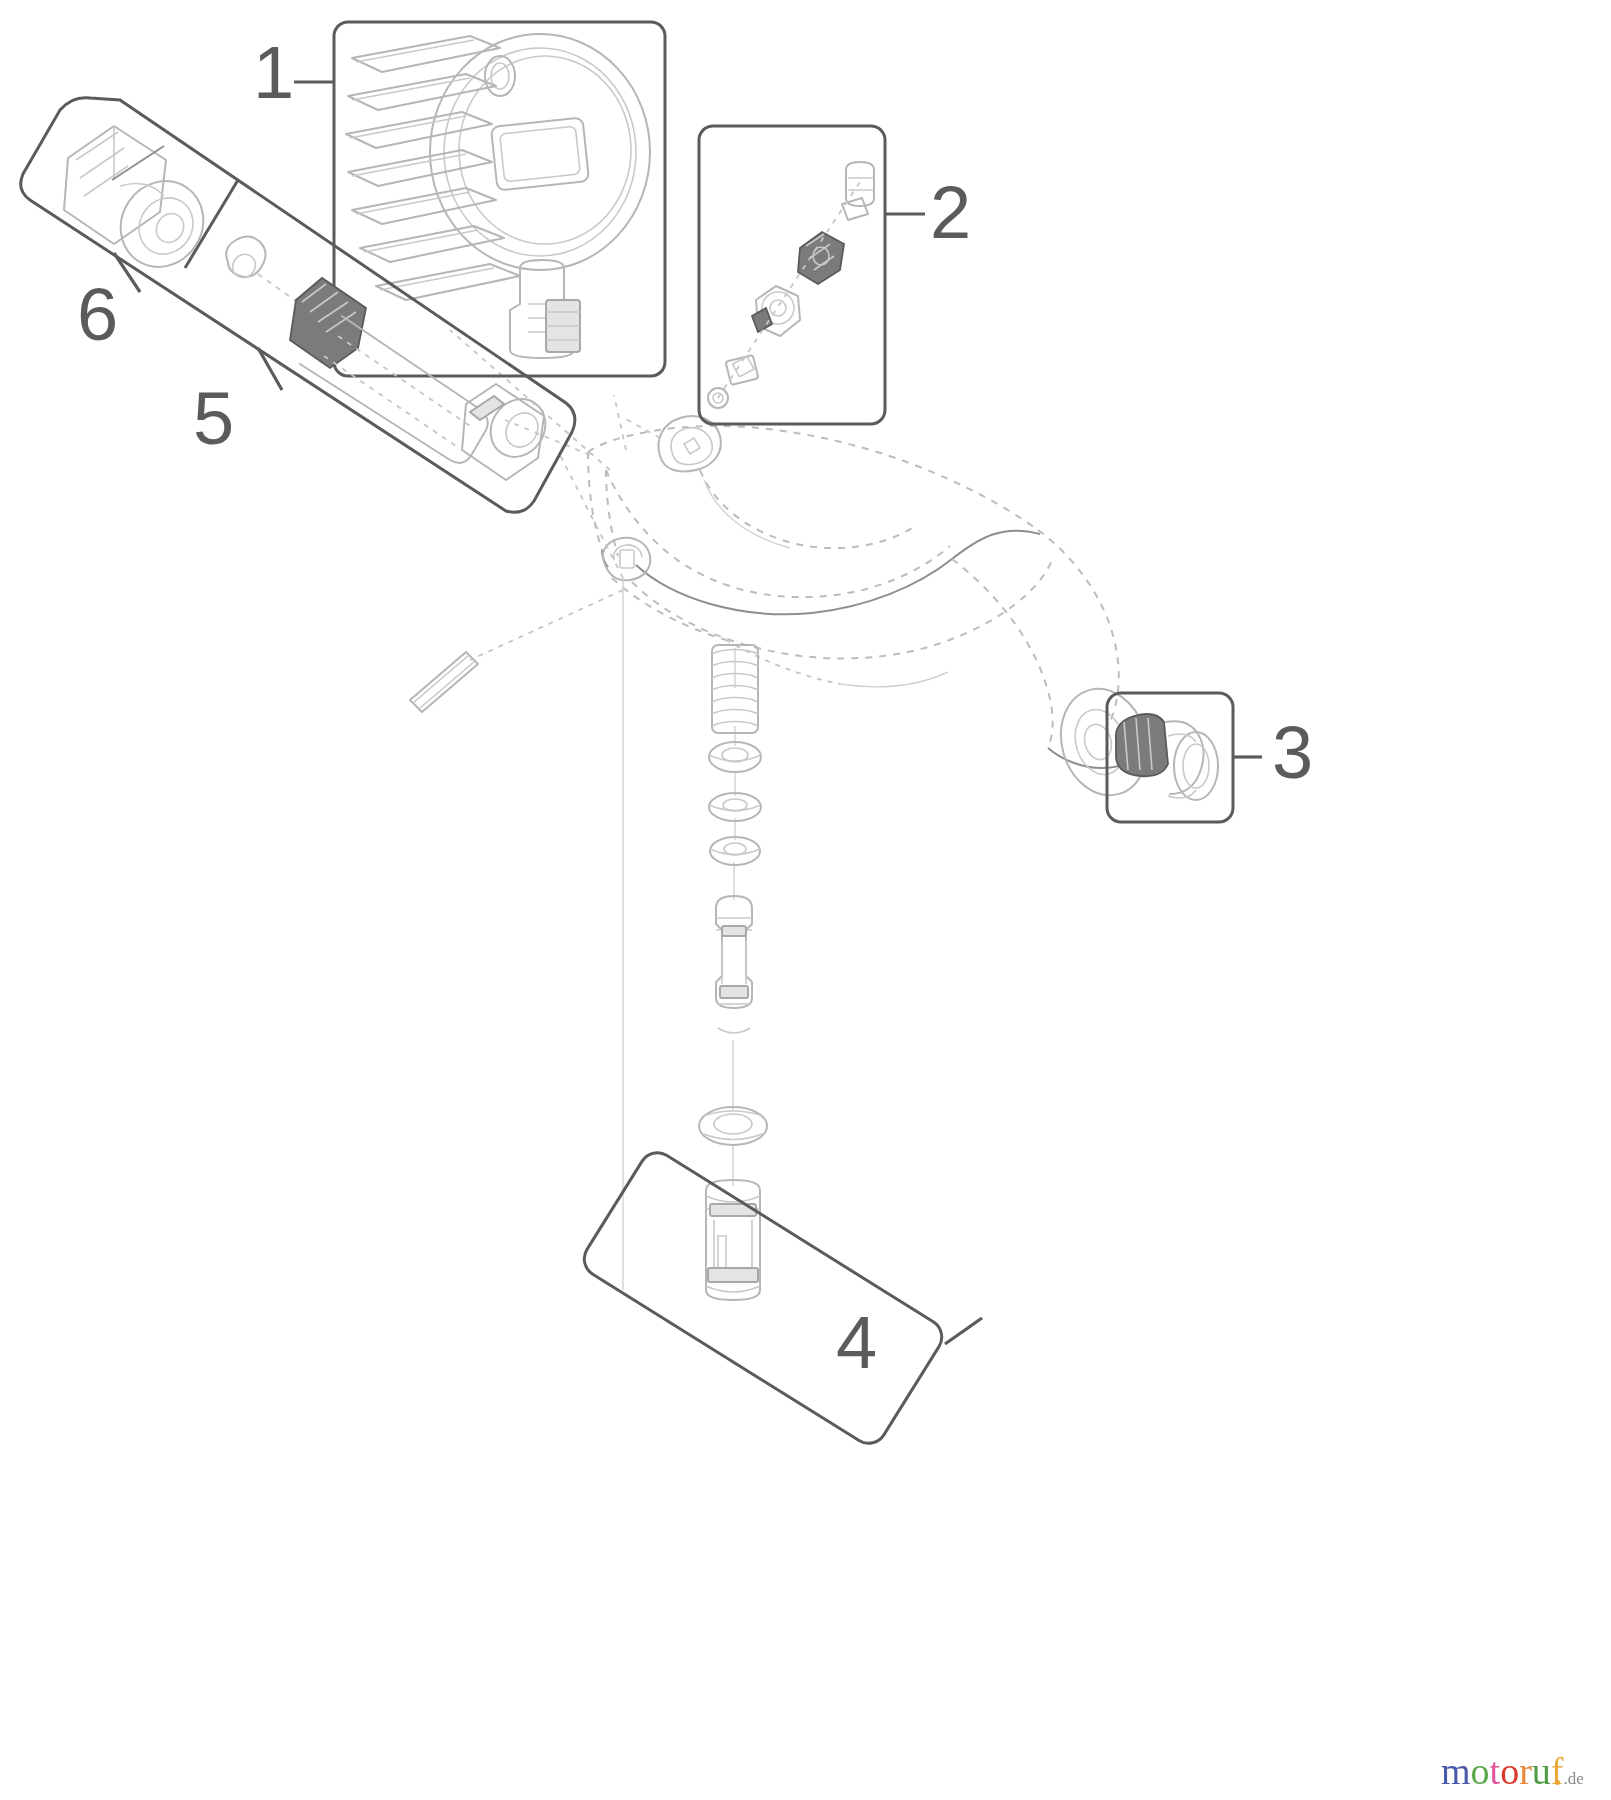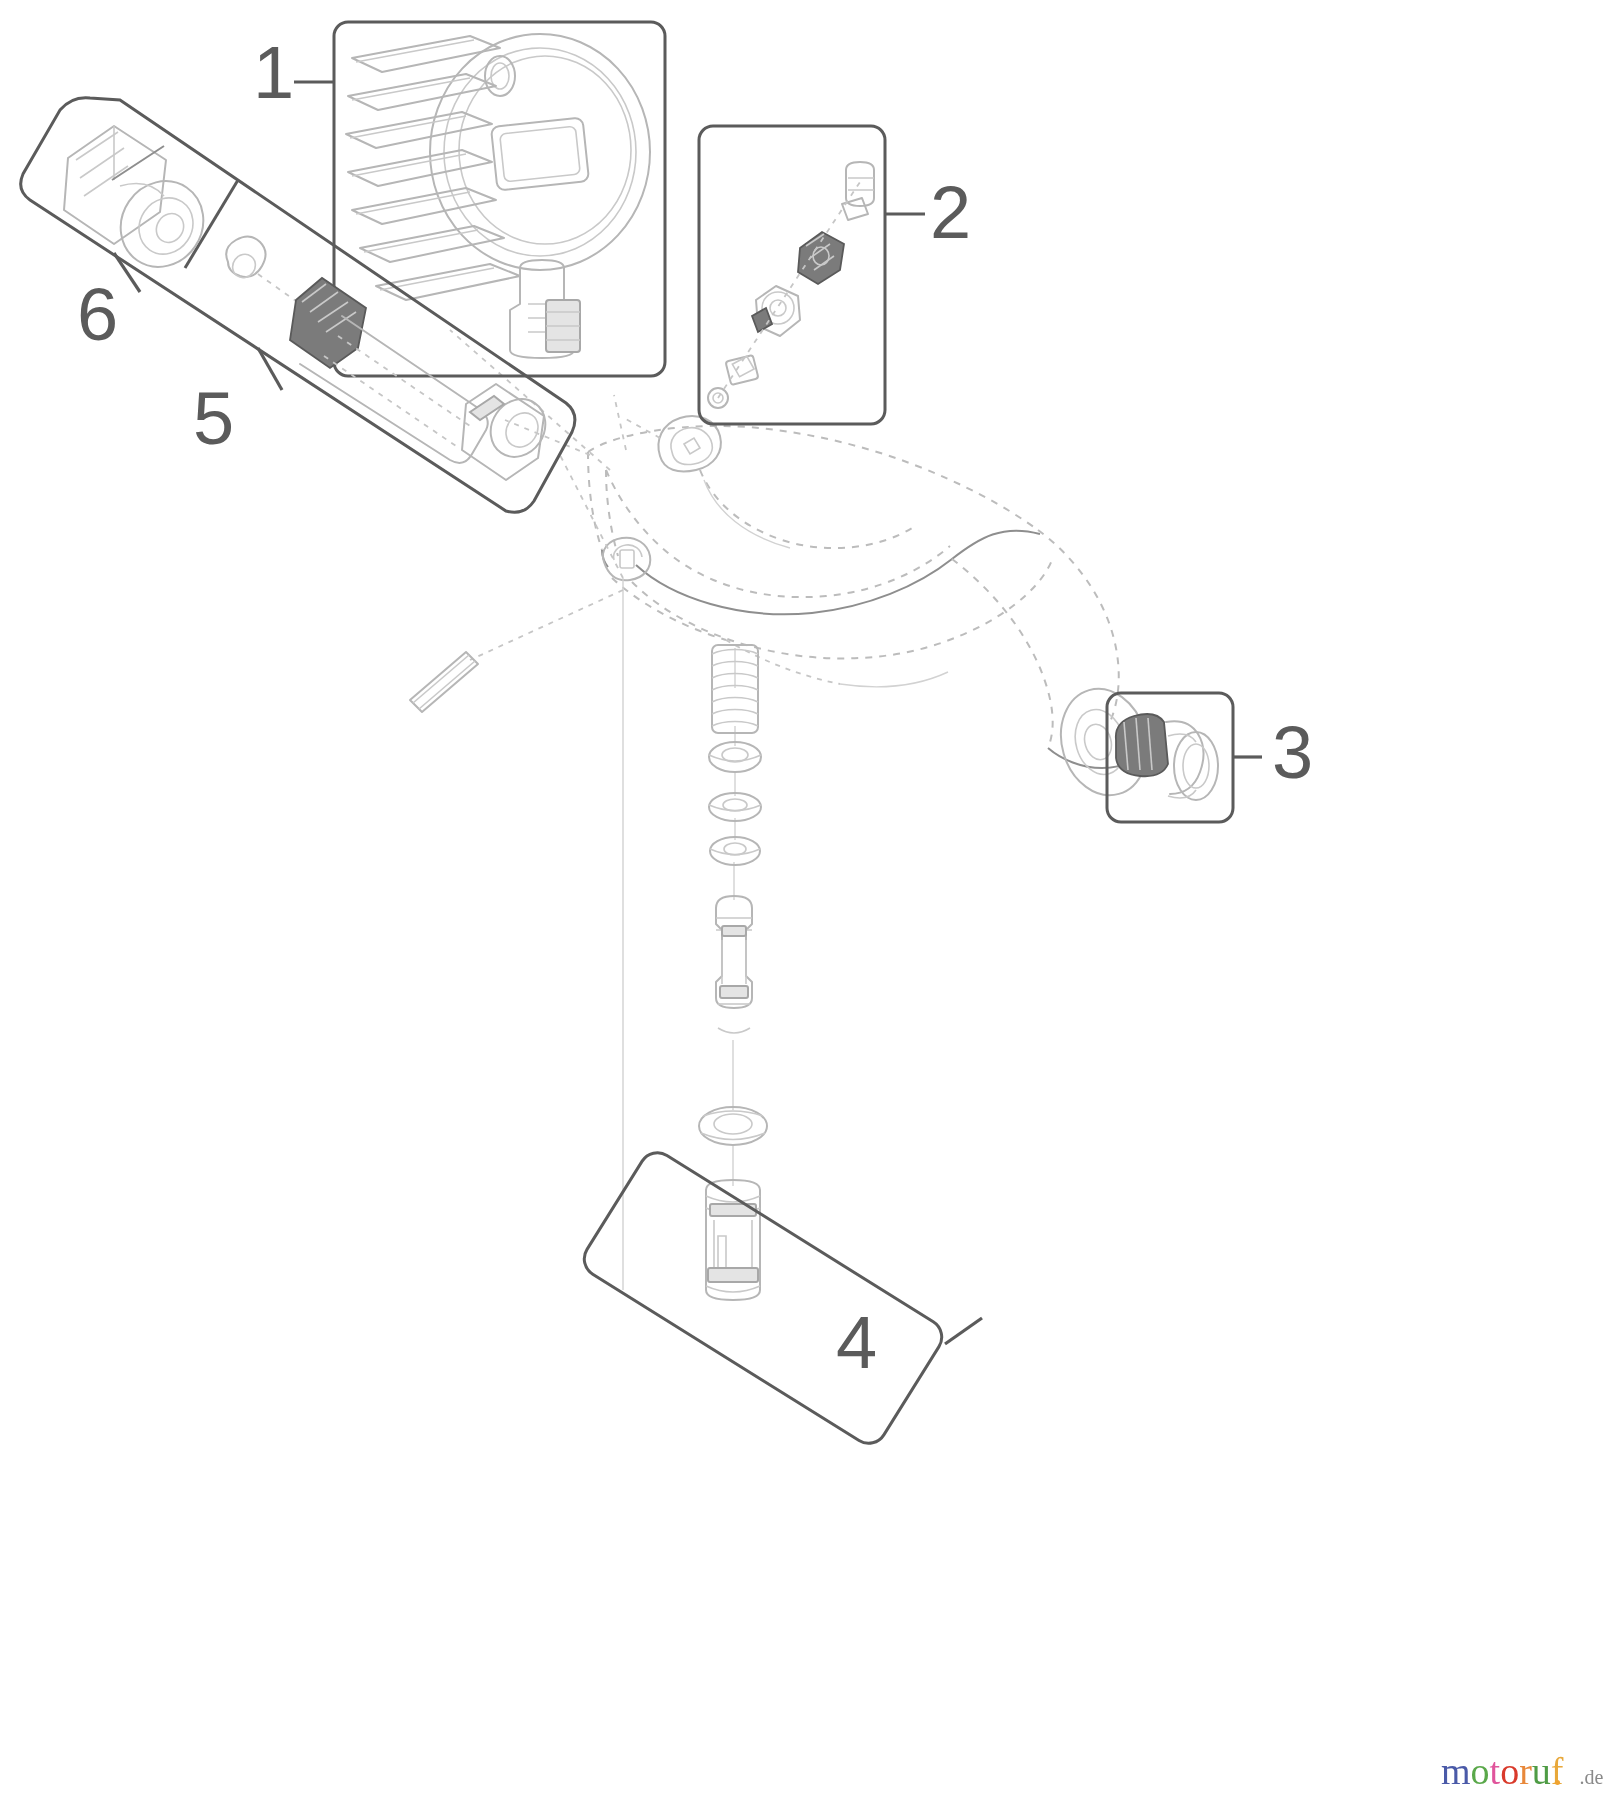--- a/index.html
+++ b/index.html
@@ -40,24 +40,23 @@
     left: 1441px;
     top: 1752px;
     font-family: "Liberation Serif", serif;
     font-size: 38px;
     line-height: 1;
     white-space: nowrap;
     user-select: none;
   }
   #logo .ch { font-weight: 400; }
   #logo .tld {
-    font-size: 20px;
+    font-size: 17px;
     vertical-align: baseline;
     color: #8a8a8a;
-    margin-left: 16px;
   }
   #logo .dot-acc {
     position: relative;
     display: inline-block;
     width: 0;
   }
   #logo .dot-acc::after {
     content: "";
     position: absolute;
     left: -8px;

